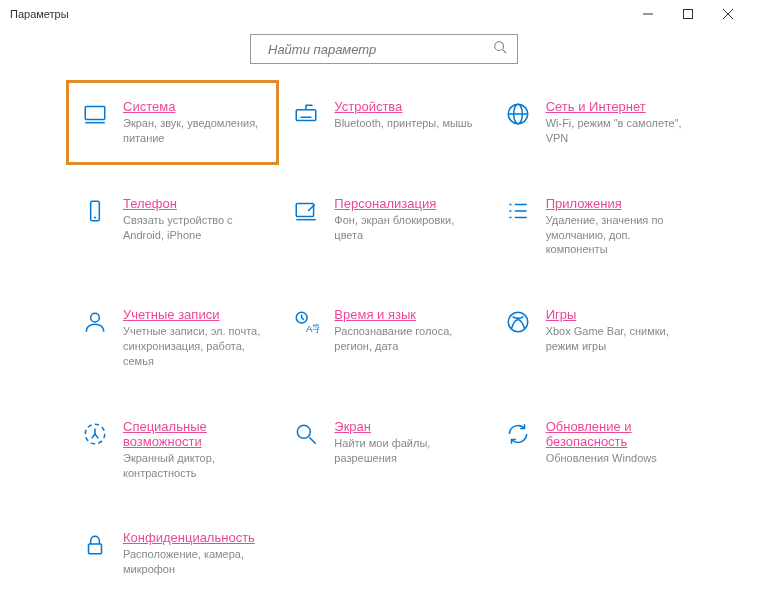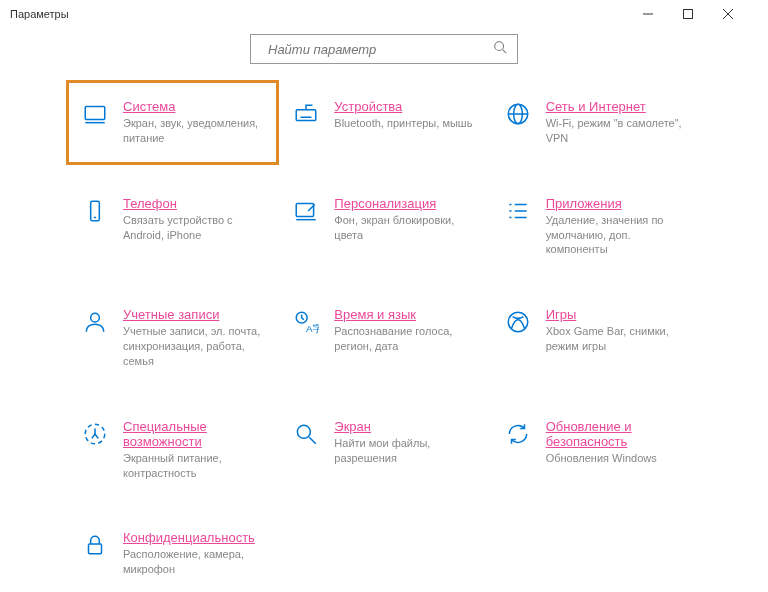--- a/index.html
+++ b/index.html
@@ -273,21 +273,21 @@
   <div class="tile">
     <div class="tile-icon">
       <svg width="26" height="26" viewBox="0 0 24 24">
           <circle cx="12" cy="12" r="9" stroke-dasharray="4 3"></circle>
           <path d="M12 7 v5"></path>
           <path d="M9 16 l3-4 l3 4"></path>
         </svg>
     </div>
     <div class="tile-text">
       <div class="tile-title">Специальные возможности</div>
-      <div class="tile-desc">Экранный питание, контрастность</div>
+      <div class="tile-desc">Экранный диктор, контрастность</div>
     </div>
   </div>
 
   <div class="tile">
     <div class="tile-icon">
       <svg width="26" height="26" viewBox="0 0 24 24">
           <circle cx="10" cy="10" r="6"></circle>
           <line x1="15" y1="15" x2="21" y2="21"></line>
         </svg>
     </div>

